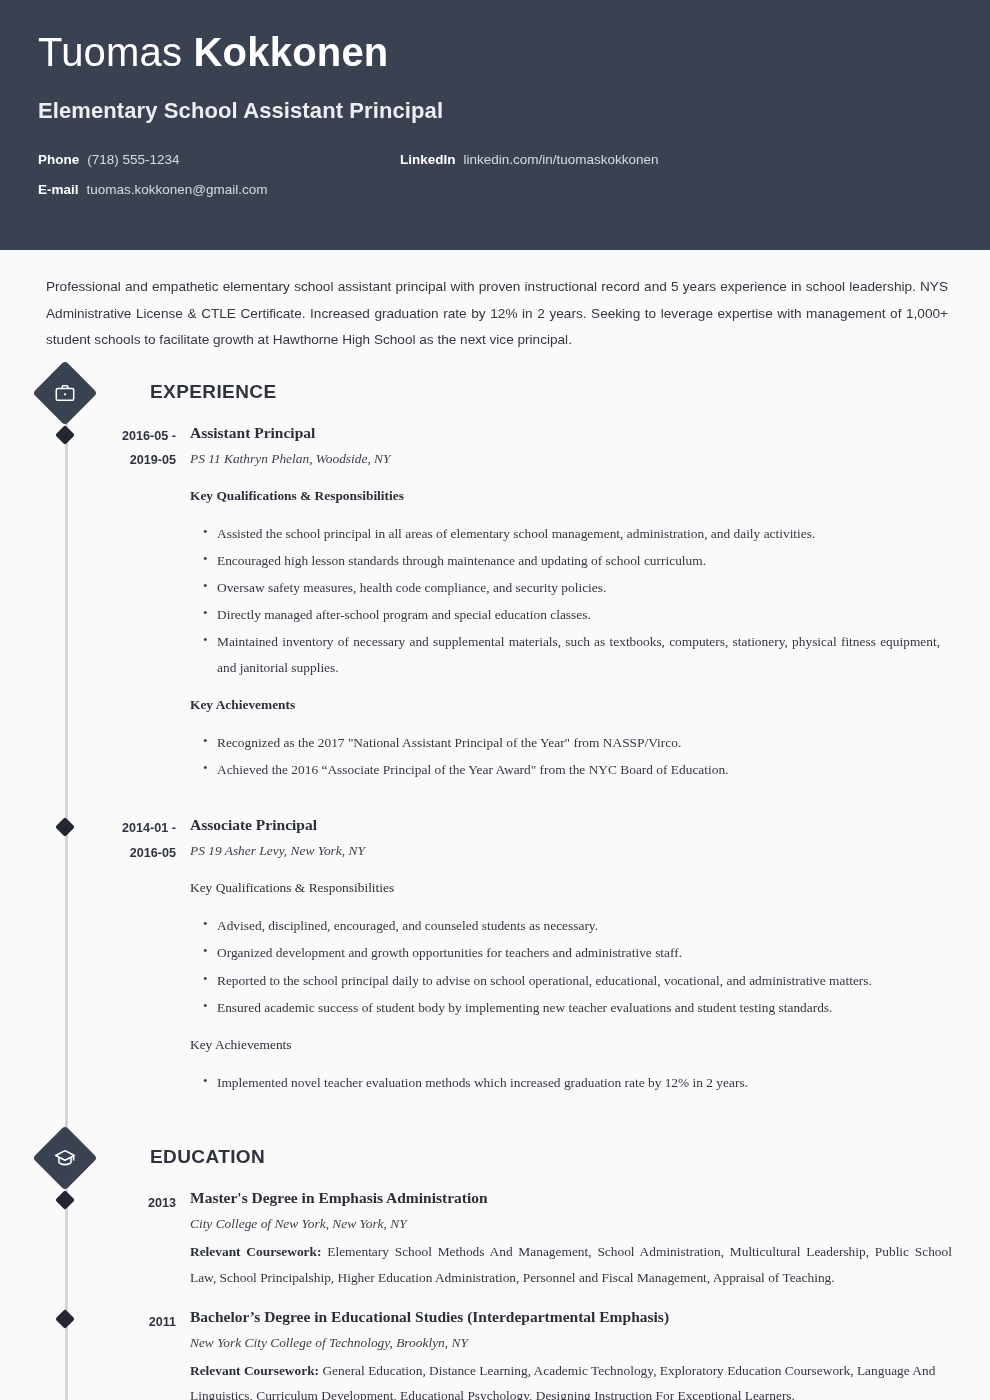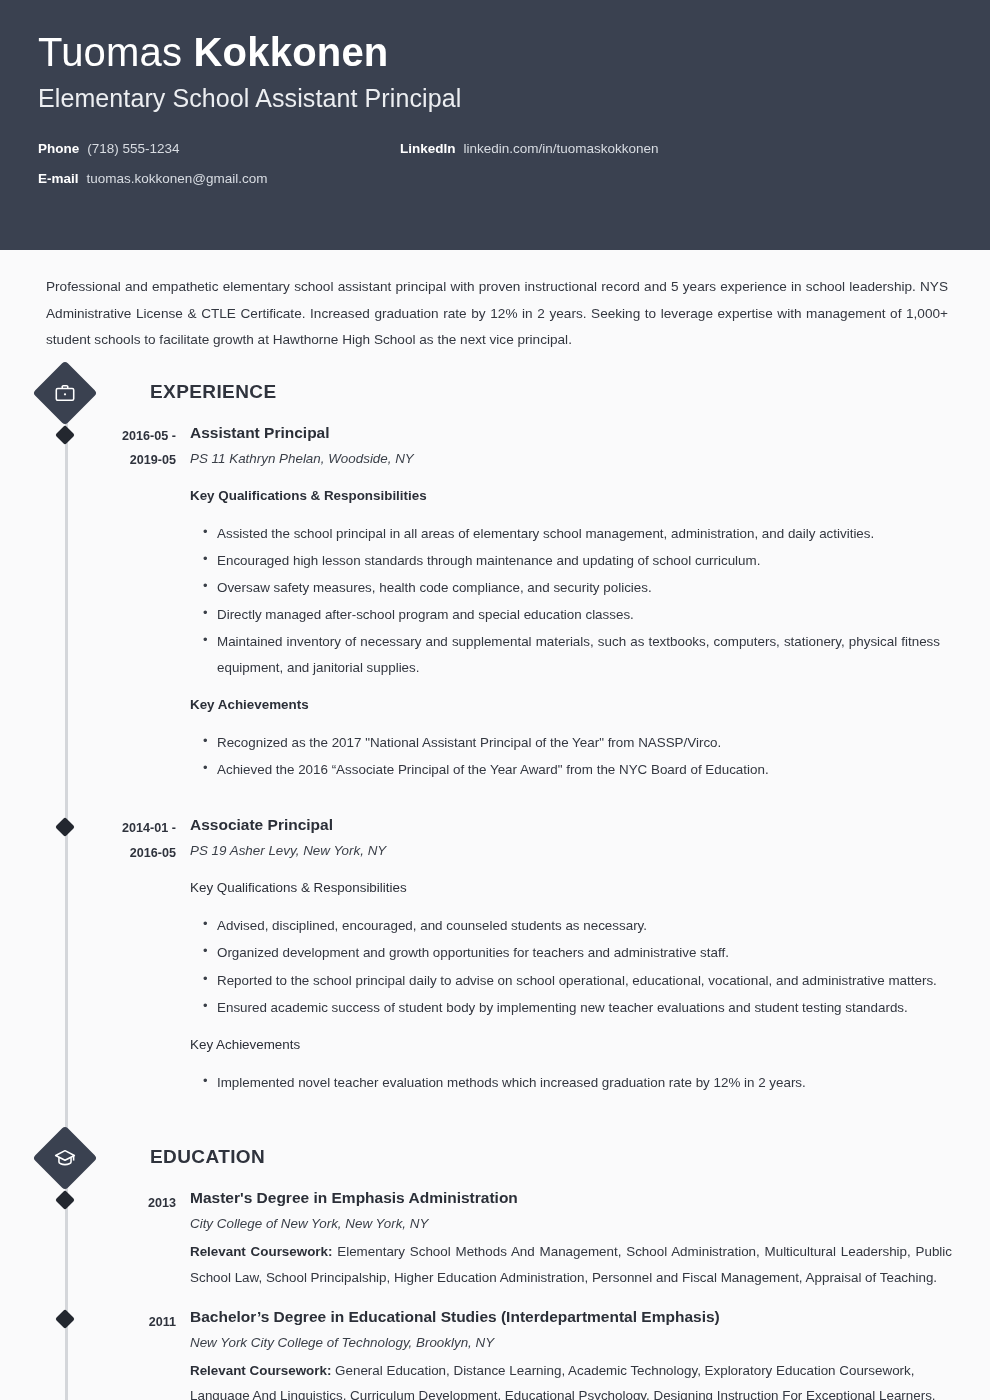--- a/index.html
+++ b/index.html
@@ -17,22 +17,22 @@
     color:#ffffff;
     padding:30px 38px 22px 38px;
     height:250px;
   }
   .name {
     font-size:40px; font-weight:300; letter-spacing:0.2px;
     line-height:1.12; color:#ffffff;
   }
   .name b { font-weight:700; }
   .job-title {
-    font-size:25px; font-weight:400; color:#eceef1;
-    margin-top:9px; letter-spacing:0.1px;
+    font-size:22px; font-weight:700; color:#eceef1;
+    margin-top:23px; letter-spacing:0.1px;
   }
   .contact-grid {
     margin-top:28px;
     display:grid;
     grid-template-columns:330px auto;
     row-gap:15px;
     font-size:13.5px;
     color:#dfe2e7;
   }
   .contact-cell { display:flex; align-items:baseline; }
@@ -80,21 +80,21 @@
     position:absolute; left:20px; top:8px;
     width:14px; height:14px; background:#23272f;
     transform:rotate(45deg); border-radius:2px; z-index:3;
   }
   .entry-date {
     width:152px; flex:0 0 152px;
     text-align:right; padding-right:14px; padding-top:4px;
     font-size:12.6px; font-weight:700; color:#2f333d;
     line-height:1.95;
   }
-  .entry-body { flex:1; min-width:0; padding-top:1px; }
+  .entry-body { flex:1; min-width:0; padding-top:1px;font-family:Liberation Serif, serif; }
 
   .entry-role {
     font-size:15.5px; font-weight:700; color:#2b2f38;
     line-height:1.5; margin-bottom:3px;
   }
   .entry-org {
     font-size:13.4px; font-style:italic; color:#3a3f48;
     line-height:1.8; margin-bottom:3px;
   }
   .subhead {

